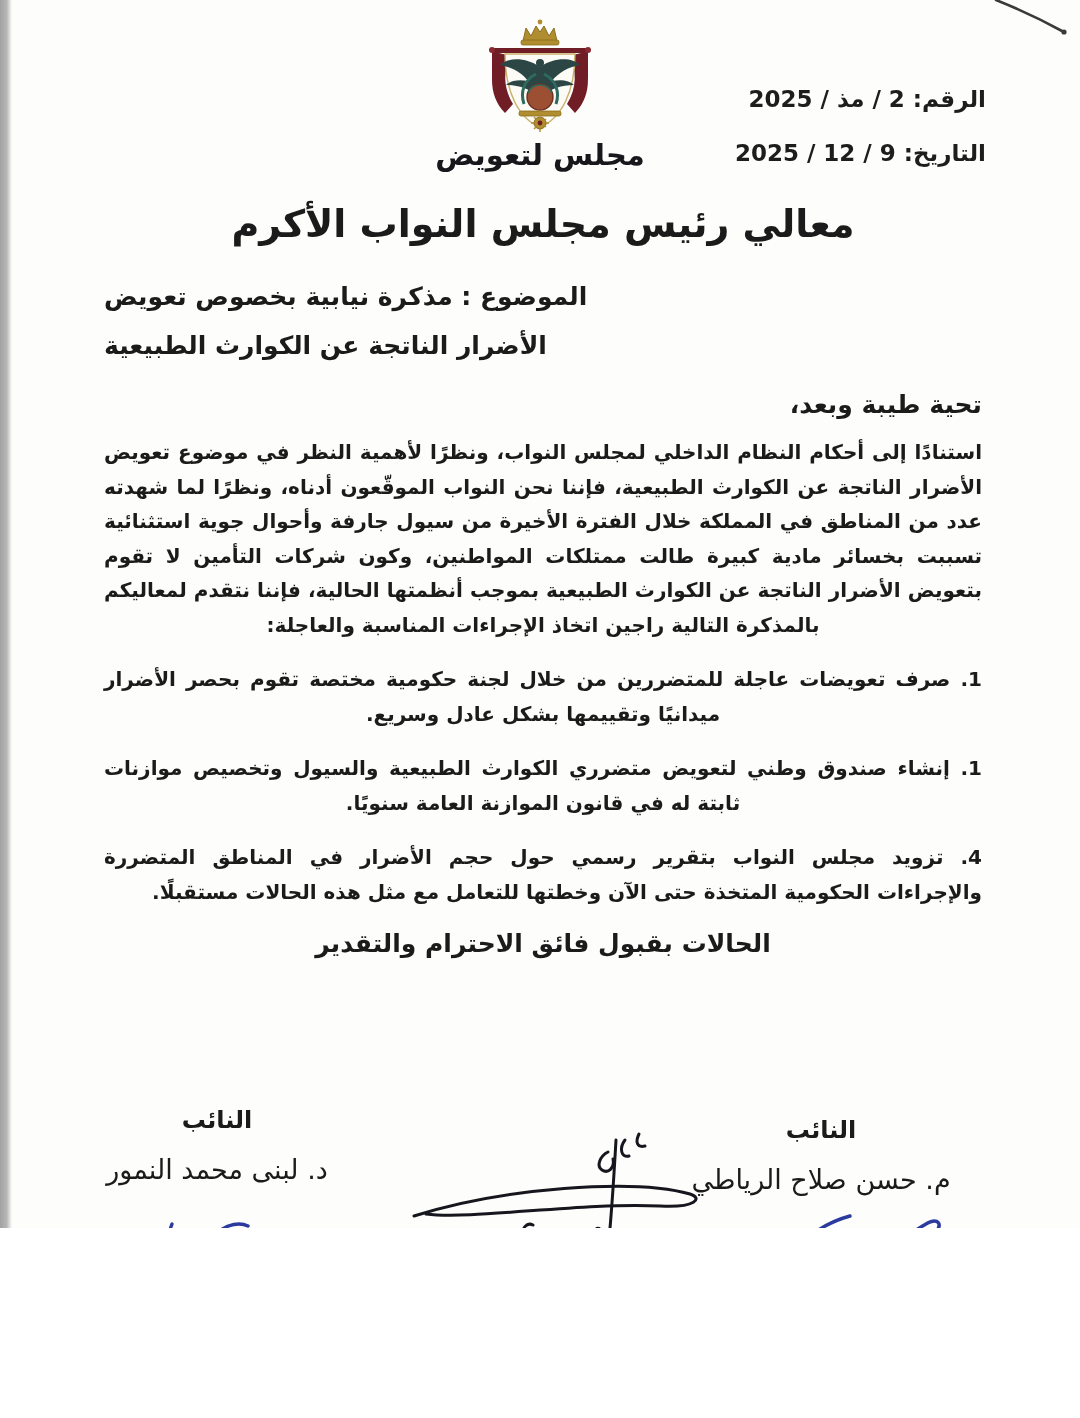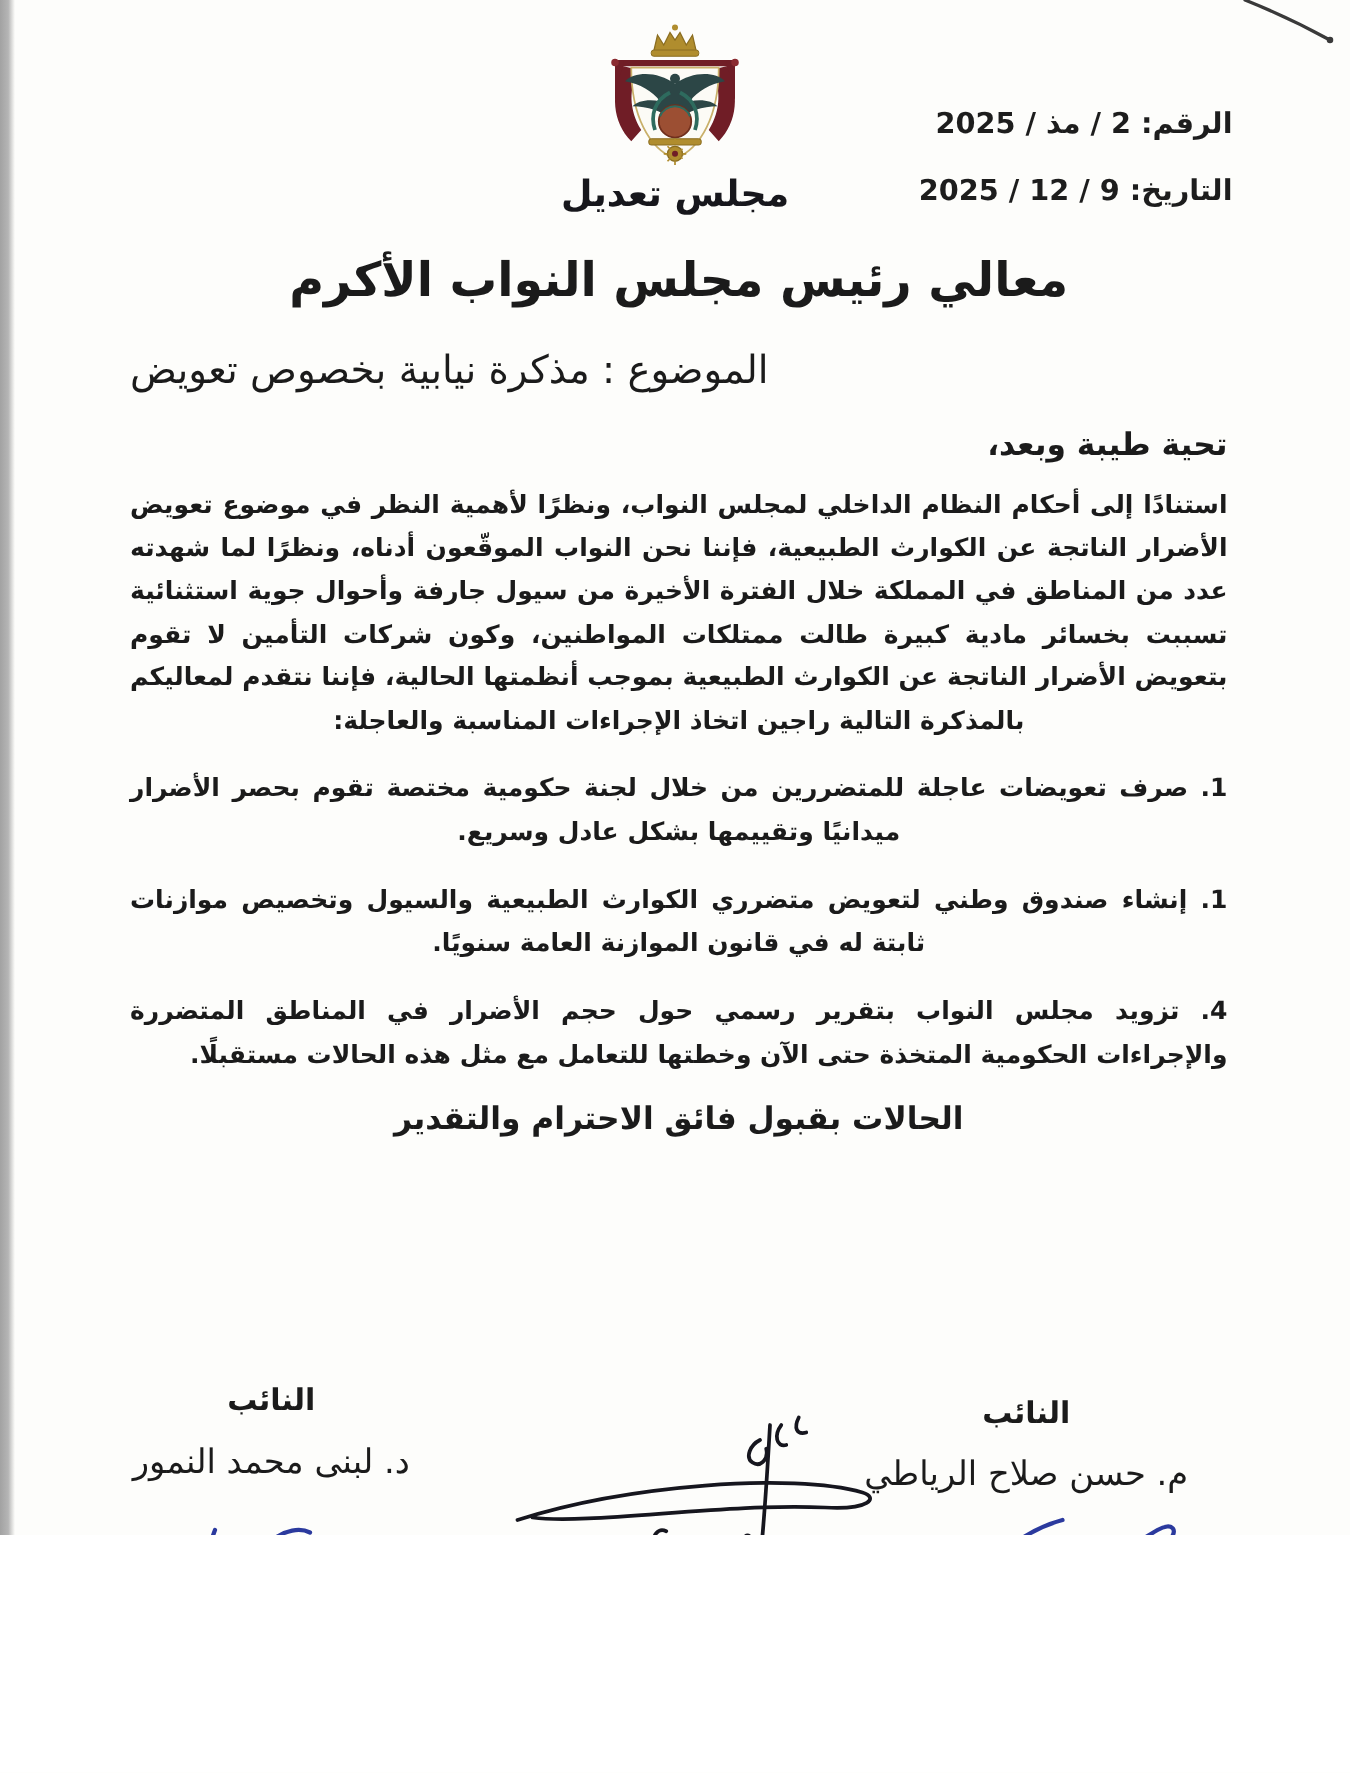--- a/index.html
+++ b/index.html
@@ -32,21 +32,21 @@
   
   .crest { position: absolute; top: 14px; left: 50%; transform: translateX(-50%); }
   .org-name {
     position: absolute; top: 138px; left: 50%; transform: translateX(-50%);
     font-size: 29px; font-weight: bold; color: #17171c; white-space: nowrap;
   }
 
   
   .content { position: absolute; top: 202px; right: 98px; left: 104px; }
   .title { text-align: center; font-size: 38px; font-weight: bold; margin: 0 0 26px 0; }
-  .subject { direction: rtl; text-align: left; font-size: 31px; font-weight: normal; line-height: 49px; margin: 0 0 20px 0; }
+  .subject { direction: rtl; text-align: left; font-size: 25px; font-weight: bold; line-height: 49px; margin: 0 0 20px 0; }
   .greeting { text-align: right; font-size: 25px; font-weight: 600; margin: 0 0 16px 0; }
   .para {
     font-size: 20px; font-weight: 600; line-height: 34.5px;
     text-align: justify; margin: 0 0 20px 0;
   }
   .last-center { text-align-last: center; }
   .last-right  { text-align-last: right; }
   .closing { text-align: center; font-size: 25px; font-weight: bold; margin: 14px 0 0 0; }
 
   
@@ -115,27 +115,28 @@
         <line x1="66" y1="118" x2="66" y2="115"></line>
       <line x1="57" y1="109" x2="60" y2="109"></line>
         <line x1="72" y1="109" x2="75" y2="109"></line>
       <line x1="60" y1="103" x2="62" y2="105"></line>
         <line x1="72" y1="113" x2="70" y2="111"></line>
       <line x1="72" y1="105" x2="70" y2="107"></line>
         <line x1="60" y1="115" x2="62" y2="113"></line>
     </g>
   </svg>
 
-  <div class="org-name">مجلس تعديل</div>
+  <div class="org-name">مجلس لتعويض</div>
 
   <div class="content">
     <h1 class="title">معالي رئيس مجلس النواب الأكرم</h1>
 
     <div class="subject">
       <div>الموضوع : مذكرة نيابية بخصوص تعويض</div>
+      <div>الأضرار الناتجة عن الكوارث الطبيعية</div>
     </div>
 
     <div class="greeting">تحية طيبة وبعد،</div>
 
     <p class="para last-center">استنادًا إلى أحكام النظام الداخلي لمجلس النواب، ونظرًا لأهمية النظر في موضوع تعويض الأضرار الناتجة عن الكوارث الطبيعية، فإننا نحن النواب الموقّعون أدناه، ونظرًا لما شهدته عدد من المناطق في المملكة خلال الفترة الأخيرة من سيول جارفة وأحوال جوية استثنائية تسببت بخسائر مادية كبيرة طالت ممتلكات المواطنين، وكون شركات التأمين لا تقوم بتعويض الأضرار الناتجة عن الكوارث الطبيعية بموجب أنظمتها الحالية، فإننا نتقدم لمعاليكم بالمذكرة التالية راجين اتخاذ الإجراءات المناسبة والعاجلة:</p>
 
     <p class="para last-center">1. صرف تعويضات عاجلة للمتضررين من خلال لجنة حكومية مختصة تقوم بحصر الأضرار ميدانيًا وتقييمها بشكل عادل وسريع.</p>
     <p class="para last-center">1. إنشاء صندوق وطني لتعويض متضرري الكوارث الطبيعية والسيول وتخصيص موازنات ثابتة له في قانون الموازنة العامة سنويًا.</p>
     <p class="para last-right">4. تزويد مجلس النواب بتقرير رسمي حول حجم الأضرار في المناطق المتضررة والإجراءات الحكومية المتخذة حتى الآن وخطتها للتعامل مع مثل هذه الحالات مستقبلًا.</p>
 

